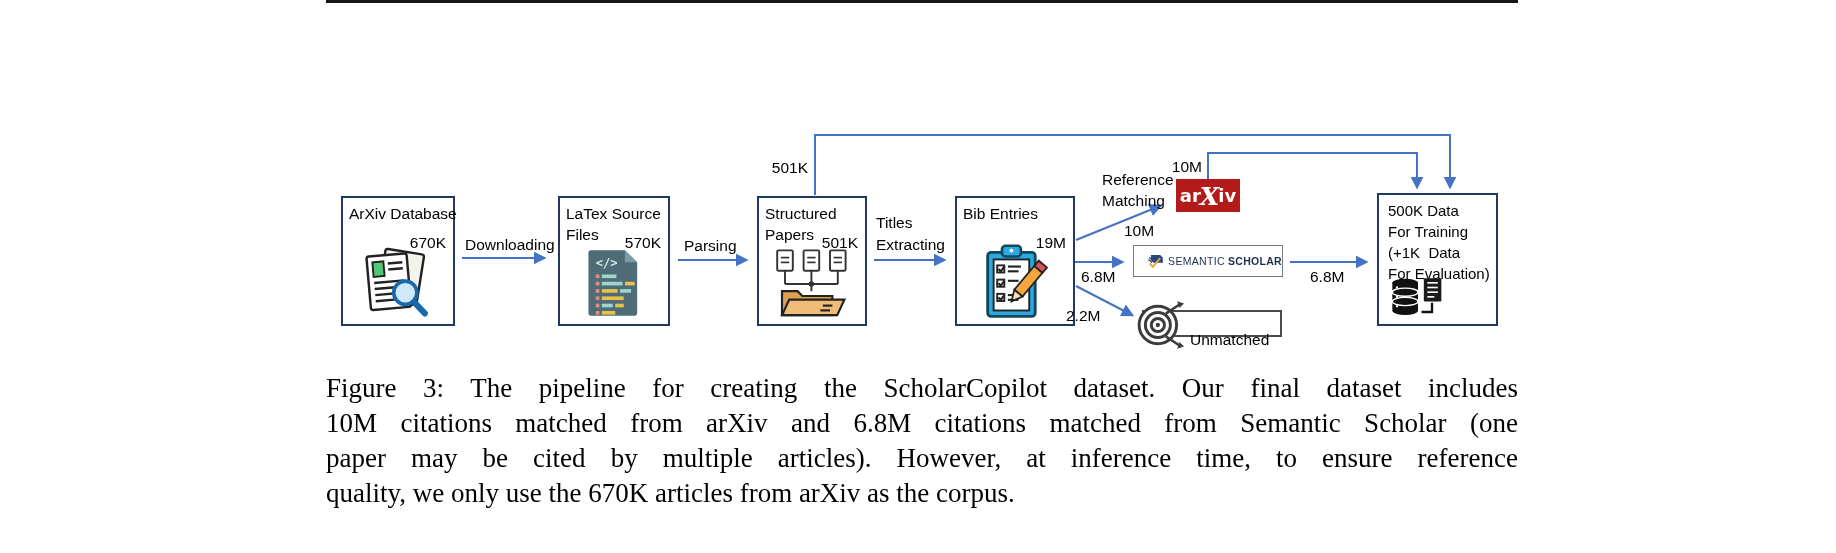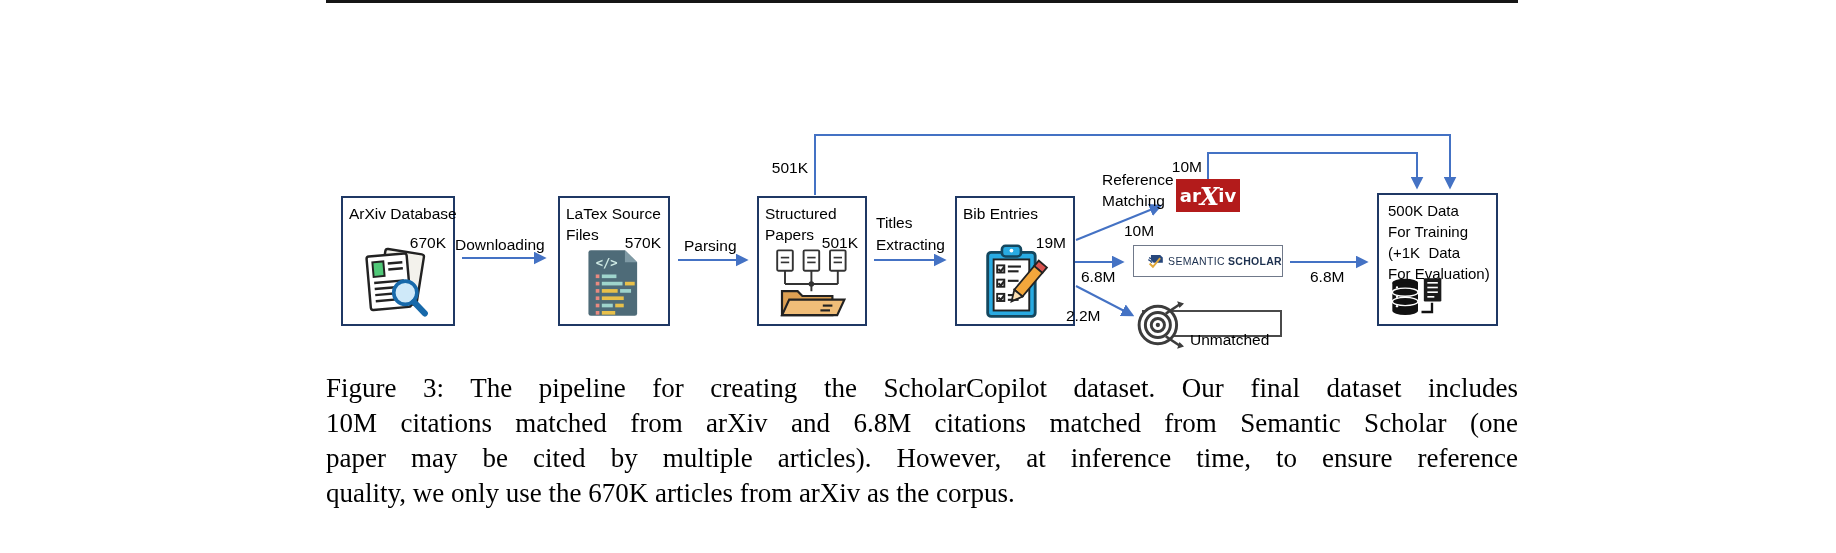--- a/index.html
+++ b/index.html
@@ -28,21 +28,21 @@
           border:2px solid #4a4a4a;background:#fff;}
   .un-label{position:absolute;left:46px;top:3px;font-size:15.5px;margin-top:16px;}
   .un-target{position:absolute;left:-10px;top:-12px;}
   .arxiv-logo{left:1176px;top:179px;width:64px;height:33px;background:#b31b1b;color:#fff;
           display:flex;align-items:center;justify-content:center;font-weight:bold;font-size:18px;
           font-family:"DejaVu Sans",sans-serif;}
   .arxiv-logo .x{font-family:"DejaVu Serif",serif;font-style:italic;font-weight:bold;
           font-size:25px;line-height:1;margin:0 -1px;position:relative;top:1px;}
   
   .elabel{position:absolute;font-size:15.5px;line-height:21px;white-space:nowrap;}
-  #lbl-downloading{left:455px;top:234px;}
+  #lbl-downloading{left:465px;top:234px;}
   #lbl-parsing{left:684px;top:235px;}
   #lbl-titles{left:876px;top:212px;line-height:22px;}
   #lbl-reference{left:1070px;top:169px;margin-left:32px;}
   #cnt-10m-mid{left:1124px;top:220px;}
   #cnt-68-left{left:1081px;top:266px;}
   #cnt-22{left:1066px;top:305px;}
   #cnt-68-right{left:1310px;top:266px;}
   #cnt-501k-top{left:764px;top:157px;width:44px;text-align:right;}
   #cnt-10m-top{left:1168px;top:156px;width:34px;text-align:right;}
   #integrate-note{left:1252px;top:170px;line-height:21px;}

